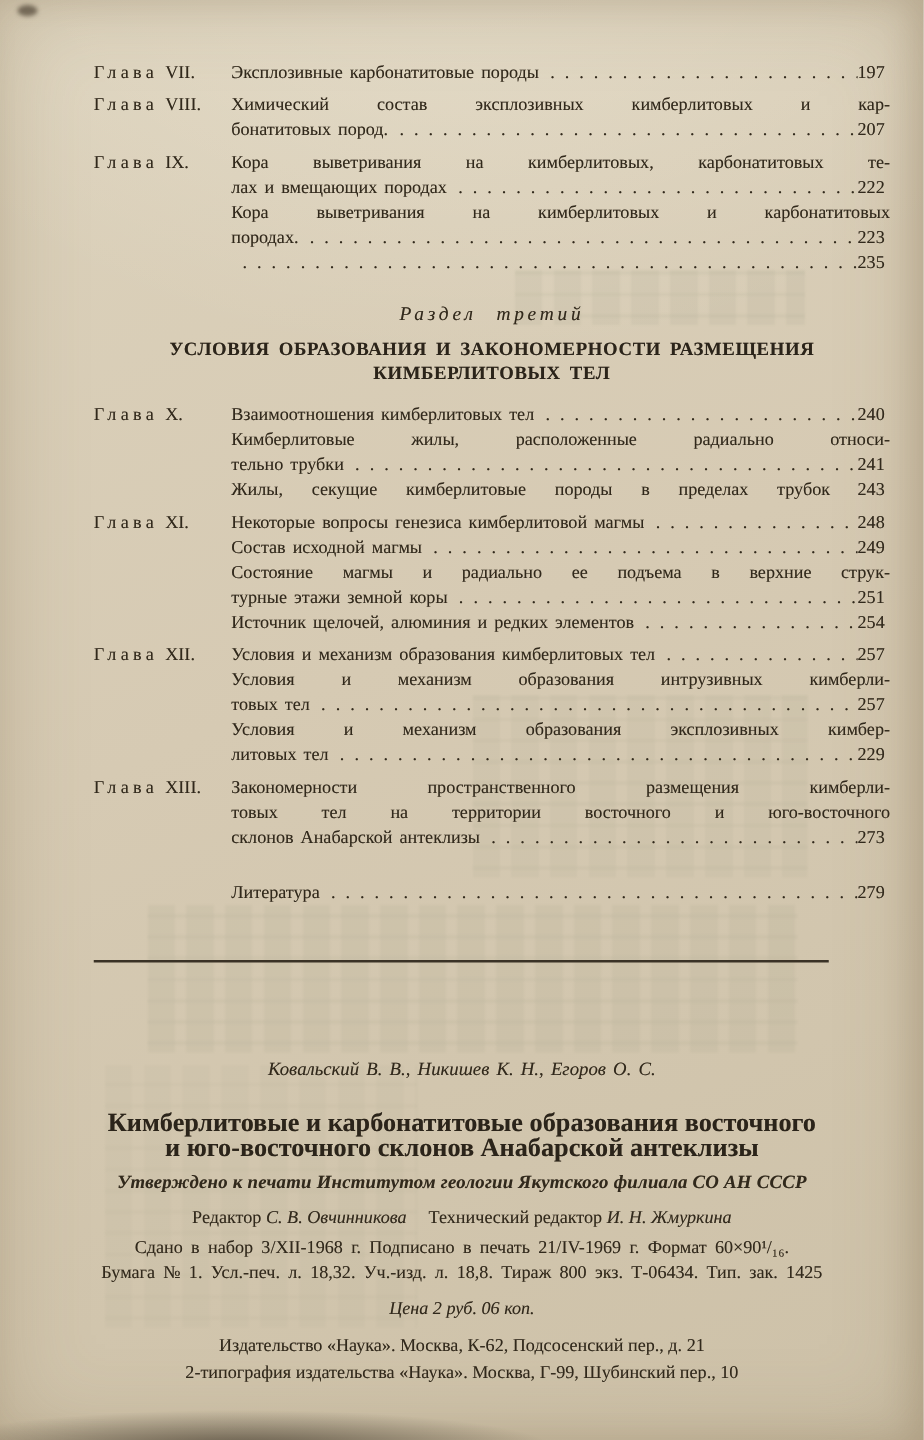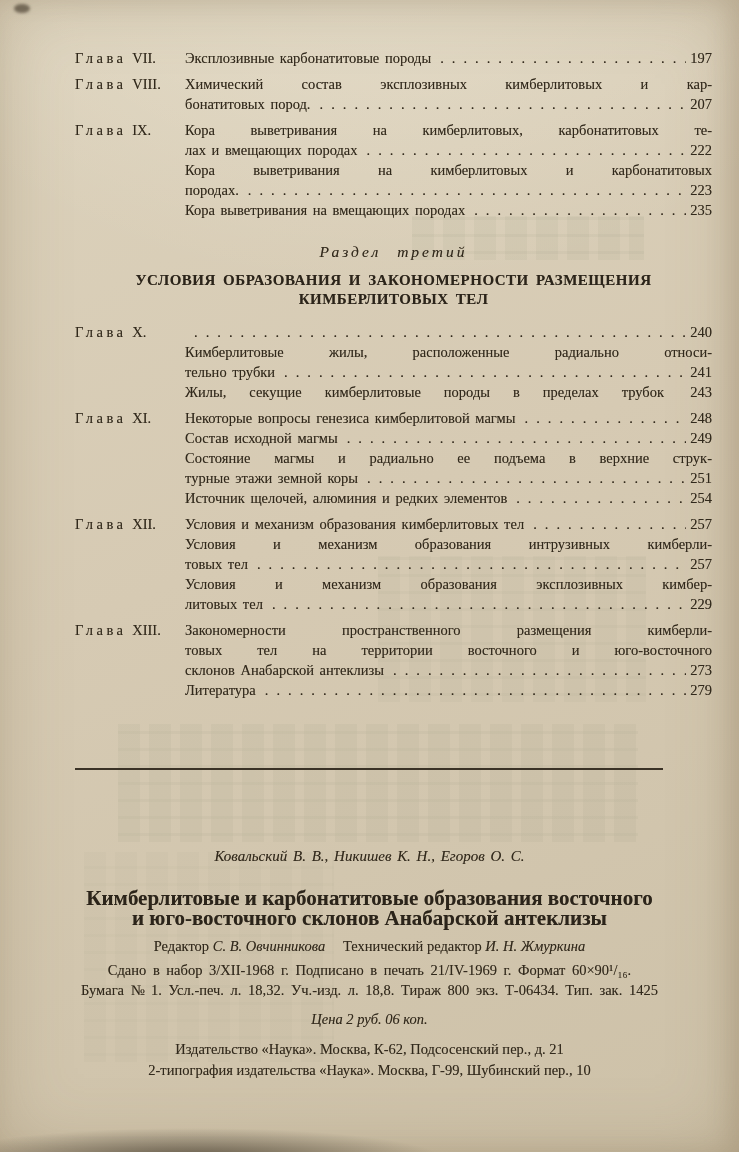--- a/index.html
+++ b/index.html
@@ -33,33 +33,33 @@
     background:radial-gradient(55% 170% at 26% 125%, rgba(22,16,9,.55), rgba(22,16,9,0) 62%); }
 
   
   .toc { position:absolute; left:75px; right:27px; }
   #toc-upper { top:48px; }
   #toc-lower { top:322px; }
 
   .toc-line { display:flex; align-items:baseline; font-size:14.5px; line-height:20px; word-spacing:2px; }
   .toc-line.chapter { margin-top:6px; }
   .toc .toc-line:first-child { margin-top:0; }
-  .toc-line.biggap { }
+  .toc-line.biggap { margin-top:24px; }
   .toc-line.indent { padding-left:110px; }
 
   .lbl { flex:0 0 auto; min-width:110px; }
   .lblw { letter-spacing:3.5px; }
 
   .txt { flex:0 1 auto; white-space:nowrap; }
   .txt.fill { flex:1 1 auto; white-space:normal; text-align:justify; text-align-last:justify; }
 
   .leader { flex:1 1 auto; min-width:0; overflow:hidden; white-space:nowrap;
             letter-spacing:8px; padding-left:9px; }
   .leader.empty { flex:0 0 22px; padding:0; }
-  .pg { flex:0 0 auto; min-width:26px; text-align:right; }
+  .pg { flex:0 0 auto; min-width:26px; }
 
   
   .section-head { position:absolute; left:75px; right:27px; top:242px; text-align:center; }
   .razdel { font-style:italic; font-size:15.5px; letter-spacing:3px; word-spacing:9px; line-height:20px; }
   .sec-title { font-weight:bold; font-size:15px; line-height:19px; letter-spacing:.5px; word-spacing:3px; color:#2b241a; }
   .sec-title.first { margin-top:9px; }
 
   
   .divider { position:absolute; left:75px; top:768px; width:588px; height:2px; background:#3a3226; }
 
@@ -115,35 +115,35 @@
       </div>
       <div class="toc-line indent">
         <span class="txt fill">Кора выветривания на кимберлитовых и карбонатитовых</span>
       </div>
       <div class="toc-line indent">
         <span class="txt">породах.</span>
         <span class="leader">..........................................................................................</span>
         <span class="pg">223</span>
       </div>
       <div class="toc-line indent">
-        <span class="txt">Кора выветривания на вмещающих породах</span>
         <span class="leader">..........................................................................................</span>
         <span class="pg">235</span>
       </div>
     </div>
 
   <div class="section-head">
     <div class="razdel">Раздел третий</div>
     <div class="sec-title first">УСЛОВИЯ ОБРАЗОВАНИЯ И ЗАКОНОМЕРНОСТИ РАЗМЕЩЕНИЯ</div>
     <div class="sec-title">КИМБЕРЛИТОВЫХ ТЕЛ</div>
   </div>
 
   <div class="toc" id="toc-lower">
       <div class="toc-line chapter">
         <span class="lbl"><span class="lblw">Глава</span><span>&nbsp;X.</span></span>
+        <span class="txt">Взаимоотношения кимберлитовых тел</span>
         <span class="leader">..........................................................................................</span>
         <span class="pg">240</span>
       </div>
       <div class="toc-line indent">
         <span class="txt fill">Кимберлитовые жилы, расположенные радиально относи-</span>
       </div>
       <div class="toc-line indent">
         <span class="txt">тельно трубки</span>
         <span class="leader">..........................................................................................</span>
         <span class="pg">241</span>
@@ -217,20 +217,21 @@
         <span class="pg">279</span>
       </div>
     </div>
 
   <div class="divider"></div>
 
   <div class="colophon">
     <div class="authors">Ковальский В. В., Никишев К. Н., Егоров О. С.</div>
     <div class="book-title">Кимберлитовые и карбонатитовые образования восточного</div>
     <div class="book-title">и юго-восточного склонов Анабарской антеклизы</div>
+    <div class="approval">Утверждено к печати Институтом геологии Якутского филиала СО АН СССР</div>
     <div class="editors">
       <span>Редактор</span>
       <span class="it">С. В. Овчинникова</span><span class="gap"></span>
       <span>Технический редактор</span>
       <span class="it">И. Н. Жмуркина</span>
     </div>
     <div class="imprint1">Сдано в набор 3/XII-1968 г.  Подписано в печать 21/IV-1969 г.  Формат 60×90¹/₁₆.</div>
     <div class="imprint2">Бумага № 1. Усл.-печ. л. 18,32.  Уч.-изд. л. 18,8.  Тираж 800 экз.  Т-06434.  Тип. зак. 1425</div>
     <div class="price">Цена 2 руб. 06 коп.</div>
     <div class="pub1">Издательство «Наука». Москва, К-62, Подсосенский пер., д. 21</div>

